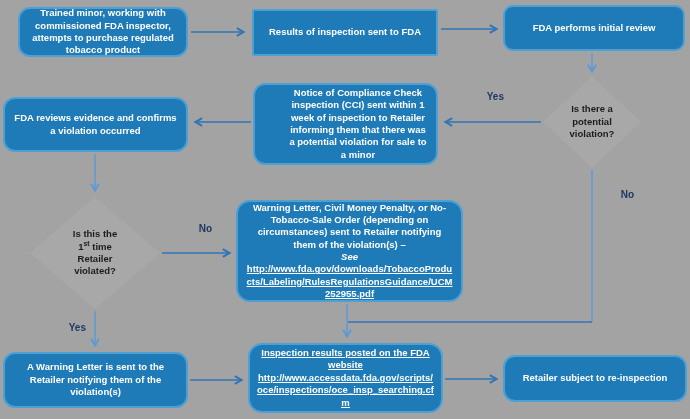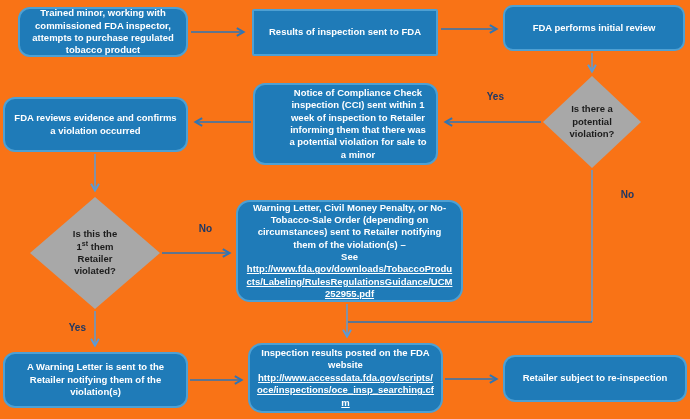--- a/index.html
+++ b/index.html
@@ -1,37 +1,37 @@
 <!DOCTYPE html>
 <html><head>
 <meta charset="utf-8">
 <style>
   html,body{margin:0;padding:0;background:#ffffff;}
   .canvas{
-    position:relative;width:690px;height:419px;background:#f97316;
+    position:relative;width:690px;height:419px;background:#a3a3a3;
     font-family:"Liberation Sans",sans-serif;overflow:hidden;
   }
   svg.wires{position:absolute;left:0;top:0;width:690px;height:419px;pointer-events:none;}
   .box{
     position:absolute;background:#1F7BB8;border:2px solid #4EA0D3;border-radius:12px;
     color:#ffffff;font-weight:bold;font-size:9.5px;line-height:1.3;text-align:center;
     display:flex;flex-direction:column;align-items:center;justify-content:center;
     padding:4px 7px;box-sizing:border-box;
   }
   .diamond{
     position:absolute;background:#A8A8A8;
     clip-path:polygon(50% 0,100% 50%,50% 100%,0 50%);
     color:#1c1c1c;font-weight:bold;font-size:9.5px;line-height:1.3;text-align:center;
     display:flex;align-items:center;justify-content:center;
   }
   .edge-label{
     position:absolute;color:#1F3864;font-weight:bold;font-size:10px;text-align:right;width:34px;
   }
   .link{color:#ffffff;text-decoration:underline;word-break:break-all;cursor:pointer;}
-  .see{}
+  .see{font-style:italic;}
   sup{font-size:7px;line-height:0;}
 </style>
 </head>
 <body>
 
 <div class="canvas">
 
   <svg class="wires" viewBox="0 0 690 419">
     <defs>
       <marker id="mblue" viewBox="0 0 10 10" refX="7.5" refY="5" markerWidth="7.5" markerHeight="7.5" orient="auto">
@@ -76,37 +76,37 @@
     <span>Notice of Compliance Check inspection (CCI) sent within 1 week of inspection to Retailer informing them that there was a potential violation for sale to a minor</span>
   </div>
 
   <div class="box" style="left:3px;top:97px;width:185px;height:55px;">
     <span>FDA reviews evidence and confirms a violation occurred</span>
   </div>
 
   <div class="diamond" style="left:30px;top:197px;width:130px;height:112px;">
     <div style="width:70px;">
       <div>Is this the</div>
-      <div><span>1</span><sup>st</sup><span> them</span></div>
+      <div><span>1</span><sup>st</sup><span> time</span></div>
       <div>Retailer</div>
       <div>violated?</div>
     </div>
   </div>
 
   <div class="box" style="left:236px;top:200px;width:227px;height:102px;border-radius:14px;">
     <div>Warning Letter, Civil Money Penalty, or No-Tobacco-Sale Order (depending on circumstances) sent to Retailer notifying them of the violation(s) –</div>
     <div class="see">See</div>
     <a class="link">http://www.fda.gov/downloads/TobaccoProducts/Labeling/RulesRegulationsGuidance/UCM252955.pdf</a>
   </div>
 
   <div class="box" style="left:3px;top:352px;width:185px;height:56px;">
     <span>A Warning Letter is sent to the Retailer notifying them of the violation(s)</span>
   </div>
 
-  <div class="box" style="left:248px;top:343px;width:195px;height:70px;border-radius:14px;">
+  <div class="box" style="left:248px;top:343px;width:195px;height:70px;border-radius:14px;text-decoration:underline;">
     <div>Inspection results posted on the FDA website</div>
     <a class="link">http://www.accessdata.fda.gov/scripts/oce/inspections/oce_insp_searching.cfm</a>
   </div>
 
   <div class="box" style="left:503px;top:355px;width:184px;height:47px;border-radius:12px;">
     <span>Retailer subject to re-inspection</span>
   </div>
 
   <div class="edge-label" style="left:470px;top:91px;">Yes</div>
   <div class="edge-label" style="left:600px;top:189px;">No</div>

